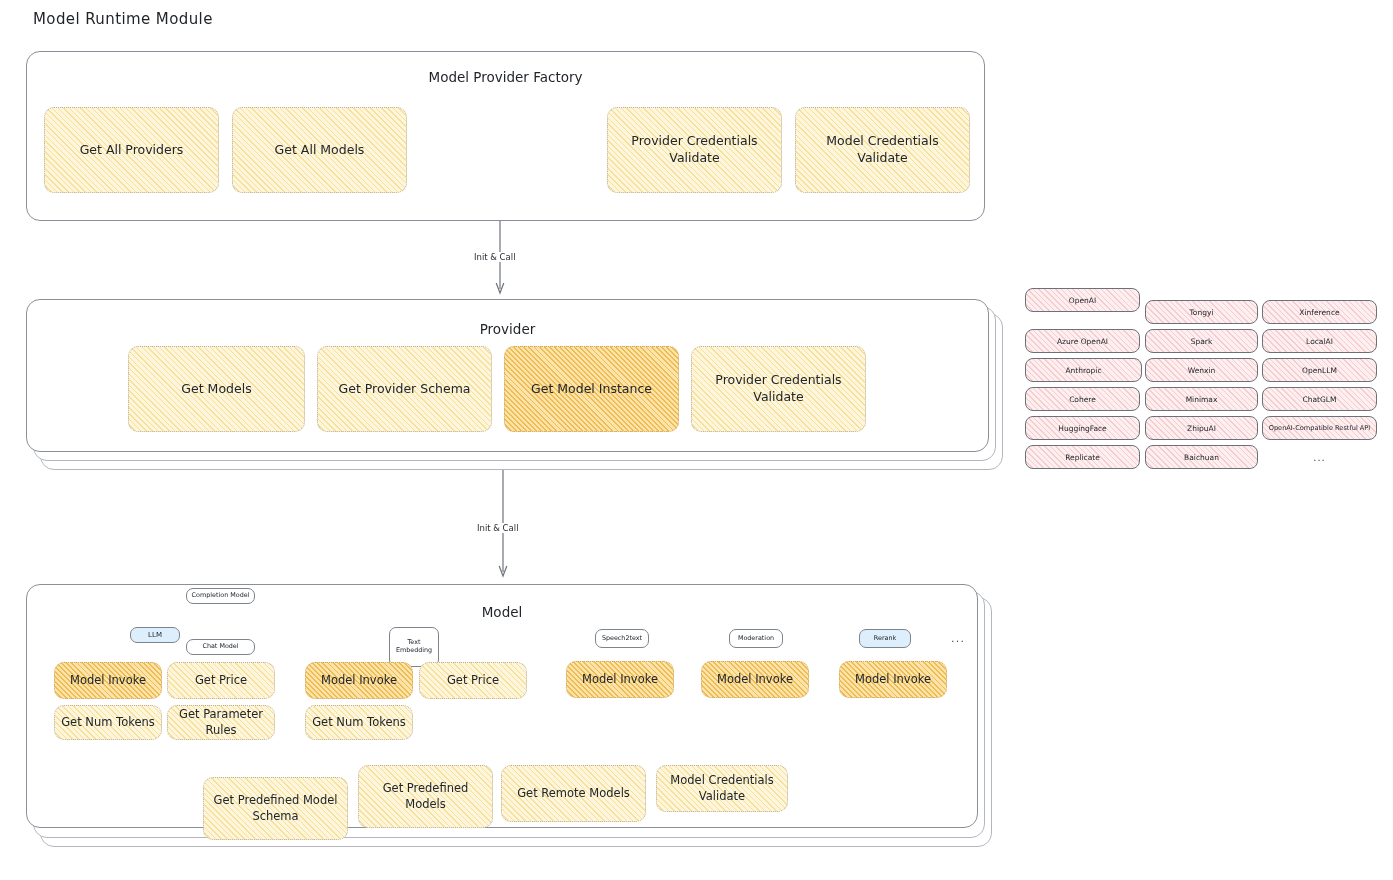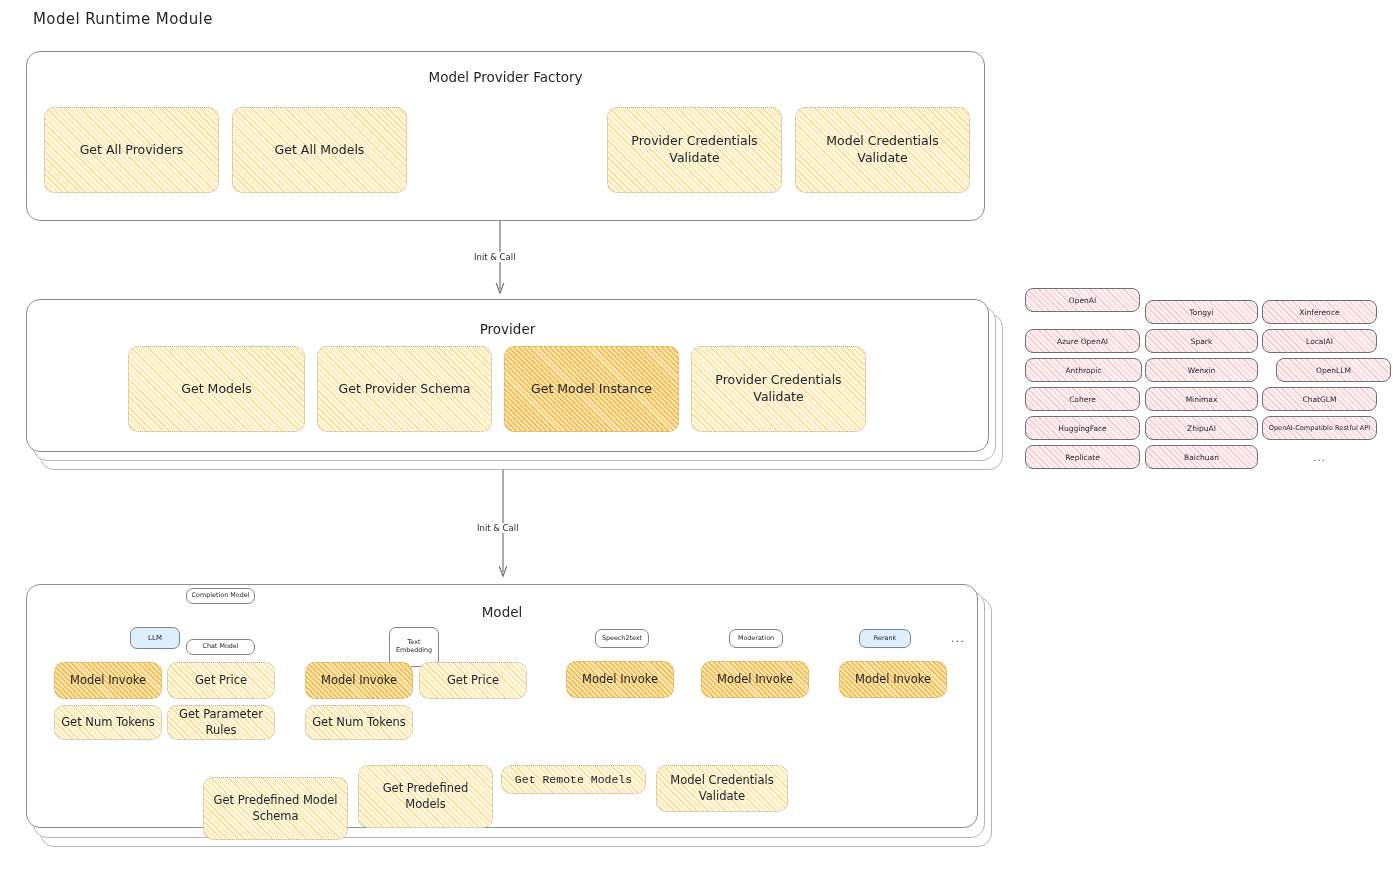--- a/index.html
+++ b/index.html
@@ -198,37 +198,37 @@
 
   <div class="chip" style="left:1145px; top:300px; width:113px; height:24px;">Tongyi</div>
   <div class="chip" style="left:1145px; top:329px; width:113px; height:24px;">Spark</div>
   <div class="chip" style="left:1145px; top:358px; width:113px; height:24px;">Wenxin</div>
   <div class="chip" style="left:1145px; top:387px; width:113px; height:24px;">Minimax</div>
   <div class="chip" style="left:1145px; top:416px; width:113px; height:24px;">ZhipuAI</div>
   <div class="chip" style="left:1145px; top:445px; width:113px; height:24px;">Baichuan</div>
 
   <div class="chip" style="left:1262px; top:300px; width:115px; height:24px;">Xinference</div>
   <div class="chip" style="left:1262px; top:329px; width:115px; height:24px;">LocalAI</div>
-  <div class="chip" style="left:1262px; top:358px; width:115px; height:24px;margin-left:14px;">OpenLLM</div>
+  <div class="chip" style="left:1262px; top:358px; width:115px; height:24px;">OpenLLM</div>
   <div class="chip" style="left:1262px; top:387px; width:115px; height:24px;">ChatGLM</div>
   <div class="chip" style="left:1262px; top:416px; width:115px; height:24px; font-size:6.6px;">OpenAI-Compatible Restful API</div>
   <div class="chip-ellipsis" style="left:1262px; top:452px; width:115px;">...</div>
 
   <svg class="arrow-svg" style="left:498px; top:470px; width:20px; height:112px;">
     <path d="M5,0 L5,102" stroke="#6e737a" stroke-width="1.2" fill="none"></path>
     <path d="M1.2,96 L5,106 L8.8,96" stroke="#6e737a" stroke-width="1.2" fill="none"></path>
   </svg>
   <div class="arrow-label" style="left:474px; top:523px;">Init &amp; Call</div>
 
   <div class="panel-shadow" style="left:40px; top:597px; width:952px; height:250px;"></div>
   <div class="panel-shadow" style="left:33px; top:591px; width:952px; height:247px;"></div>
   <div class="panel" style="left:26px; top:584px; width:952px; height:244px;"></div>
   <div class="panel-title" style="left:26px; top:604px; width:952px;">Model</div>
 
-  <div class="tag blue" style="left:130px; top:627px; width:50px; height:22px;">LLM</div>
+  <div class="tag blue" style="left:130px; top:627px; width:50px; height:16px;">LLM</div>
   <div class="tag" style="left:186px; top:588px; width:69px; height:16px; font-size:6.4px;">Completion Model</div>
   <div class="tag" style="left:186px; top:639px; width:69px; height:16px; font-size:6.4px;">Chat Model</div>
 
   <div class="opbox dark" style="left:54px; top:662px; width:108px; height:37px; font-size:11.5px;">Model Invoke</div>
   <div class="opbox" style="left:167px; top:662px; width:108px; height:37px; font-size:11.5px;">Get Price</div>
   <div class="opbox" style="left:54px; top:705px; width:108px; height:35px; font-size:11.5px;">Get Num Tokens</div>
   <div class="opbox" style="left:167px; top:705px; width:108px; height:35px; font-size:11.5px;">Get Parameter Rules</div>
 
   <div class="tag" style="left:381px; top:627px; width:50px; height:40px; font-size:6.4px;margin-left:8px;">Text Embedding</div>
 
@@ -242,16 +242,16 @@
   <div class="tag" style="left:729px; top:629px; width:54px; height:19px; font-size:6.4px;">Moderation</div>
   <div class="opbox dark" style="left:701px; top:661px; width:108px; height:37px; font-size:11.5px;">Model Invoke</div>
 
   <div class="tag blue" style="left:859px; top:629px; width:52px; height:19px; font-size:6.4px;">Rerank</div>
   <div class="opbox dark" style="left:839px; top:661px; width:108px; height:37px; font-size:11.5px;">Model Invoke</div>
 
   <div class="ellipsis-dots" style="left:951px; top:632px;">...</div>
 
   <div class="opbox" style="left:203px; top:777px; width:145px; height:63px; font-size:11.5px;">Get Predefined Model Schema</div>
   <div class="opbox" style="left:358px; top:765px; width:135px; height:63px; font-size:11.5px;">Get Predefined Models</div>
-  <div class="opbox" style="left:501px; top:765px; width:145px; height:29px; font-size:11.5px;font-family:Liberation Mono, monospace;">Get Remote Models</div>
+  <div class="opbox" style="left:501px; top:765px; width:145px; height:57px; font-size:11.5px;">Get Remote Models</div>
   <div class="opbox" style="left:656px; top:765px; width:132px; height:47px; font-size:11.5px;">Model Credentials Validate</div>
 
 </div>
 
 </body></html>

